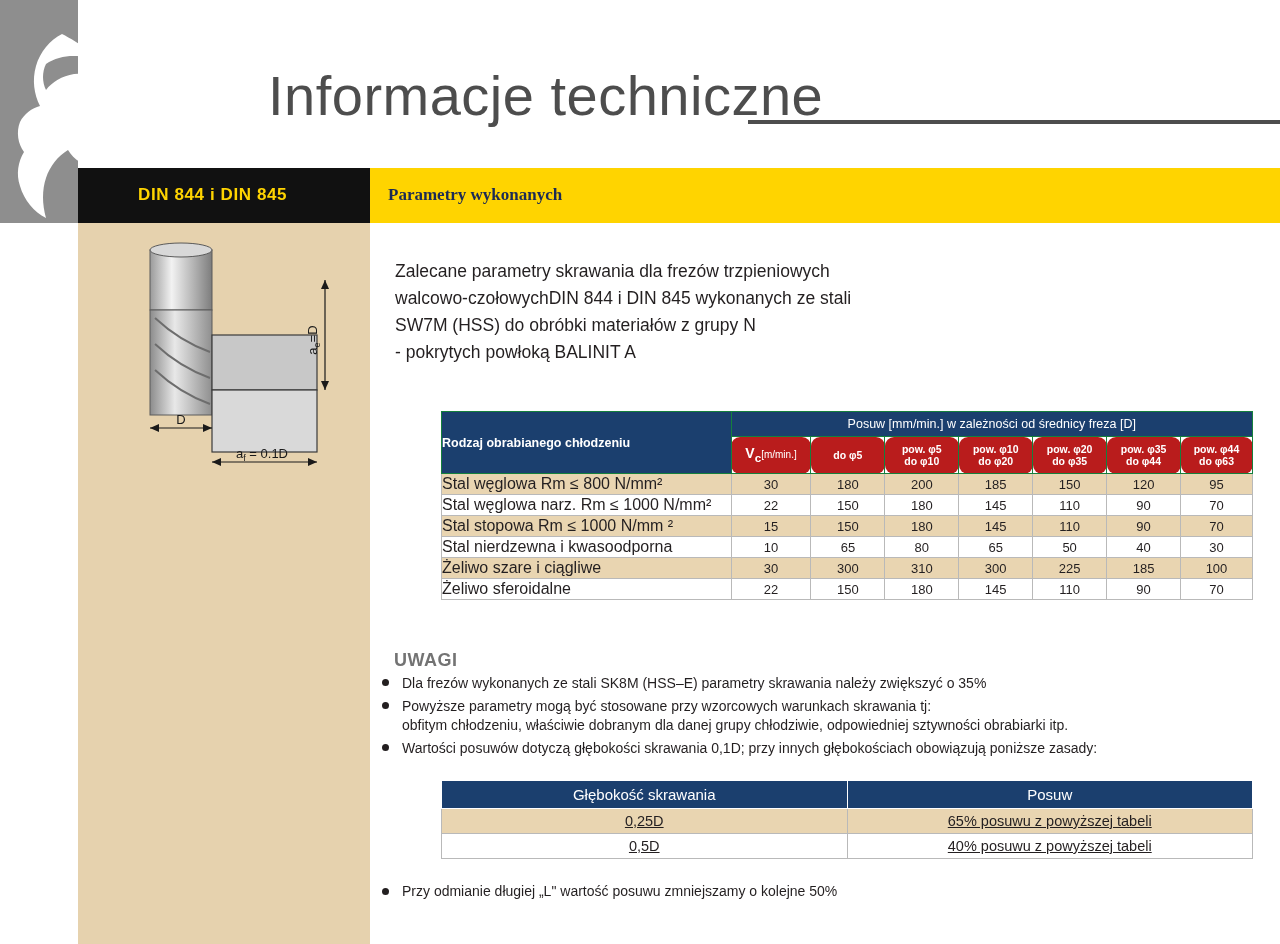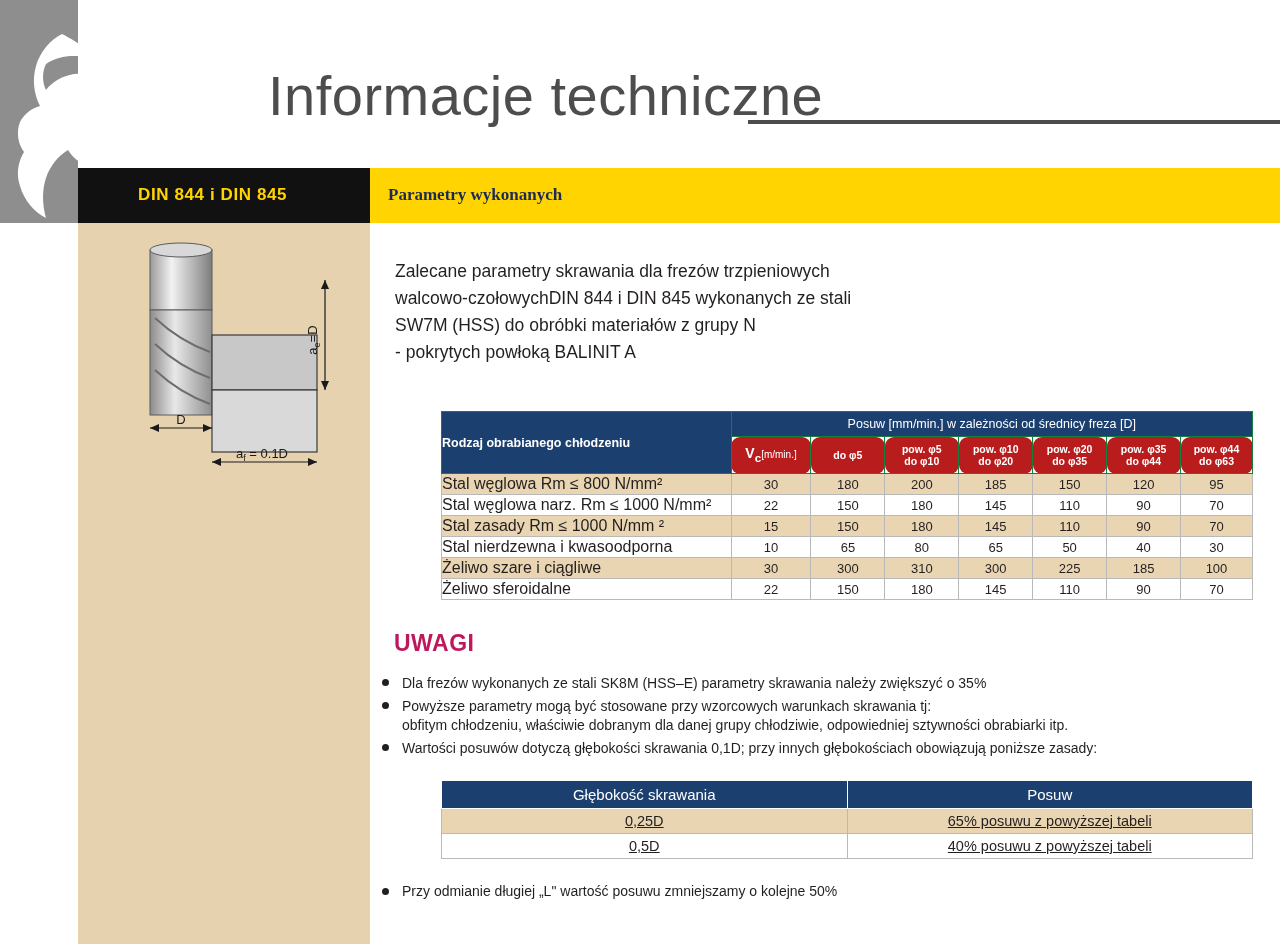--- a/index.html
+++ b/index.html
@@ -211,24 +211,24 @@
     text-align: center;
     height: 20px;
     font-size: 13px;
   }
   .maintbl tr.datarow td { border: 1px solid #b9b9b9; }
 
   
   .uwagi-title {
     position: absolute;
     left: 394px;
-    top: 630px;
-    font-size: 23px;
+    top: 650px;
+    font-size: 18px;
     font-weight: bold;
-    color: #be185d;
+    color: #737373;
     letter-spacing: 0.5px;
   }
   .notes {
     position: absolute;
     left: 378px;
     top: 674px;
     width: 870px;
     font-size: 14px;
     line-height: 19.5px;
     color: #231f20;
@@ -426,21 +426,21 @@
         <td class="matname">Stal węglowa narz. Rm ≤ 1000 N/mm²</td>
         <td class="num">22</td>
         <td class="num">150</td>
         <td class="num">180</td>
         <td class="num">145</td>
         <td class="num">110</td>
         <td class="num">90</td>
         <td class="num">70</td>
       </tr>
       <tr class="datarow row-tan">
-        <td class="matname">Stal zasady Rm ≤ 1000 N/mm ²</td>
+        <td class="matname">Stal stopowa Rm ≤ 1000 N/mm ²</td>
         <td class="num">15</td>
         <td class="num">150</td>
         <td class="num">180</td>
         <td class="num">145</td>
         <td class="num">110</td>
         <td class="num">90</td>
         <td class="num">70</td>
       </tr>
       <tr class="datarow row-white">
         <td class="matname">Stal nierdzewna i kwasoodporna</td>

